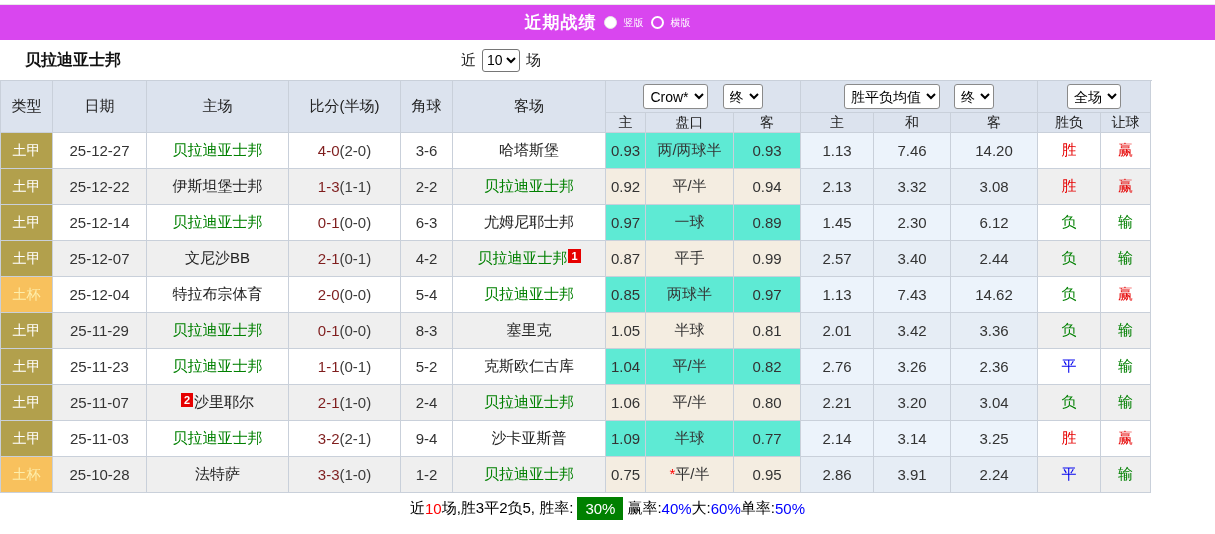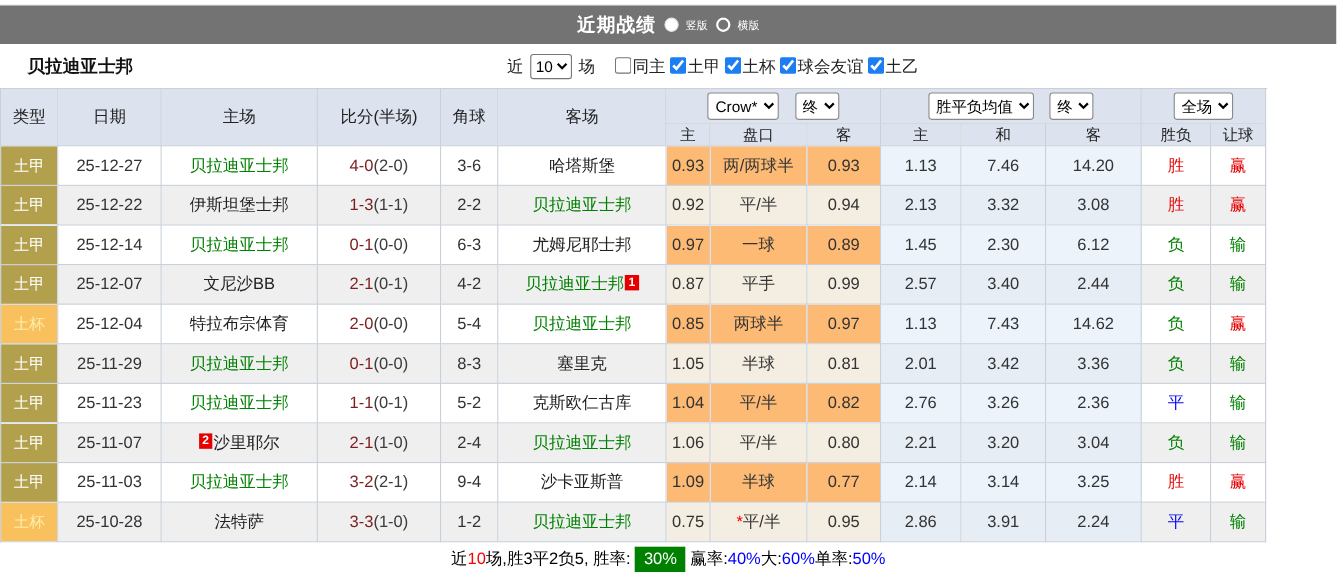--- a/index.html
+++ b/index.html
@@ -1,39 +1,39 @@
 <!DOCTYPE html>
 <html><head>
 <meta charset="utf-8">
 <style>
   * { margin:0; padding:0; box-sizing:border-box; }
   html,body { width:1215px; height:534px; background:#fff;
     font-family:"Liberation Sans","DejaVu Sans",sans-serif; color:#222; }
   .top-strip { height:5px; background:#fff; border-bottom:1px solid #e8e8e8; }
-  .topbar { height:35px; background:#737373; display:flex; align-items:center; justify-content:center; gap:7px; }
+  .topbar { height:35px; background:#d946ef; display:flex; align-items:center; justify-content:center; gap:7px; }
   .topbar .title { color:#fff; font-weight:bold; font-size:17px; letter-spacing:1px; }
   .radio { display:inline-block; width:13px; height:13px; border-radius:50%; vertical-align:middle; cursor:pointer; }
   .radio.sel { background:#fff; border:1px solid #e6e6e6; }
   .radio.unsel { background:transparent; border:2.5px solid #fff; }
   .topbar .rlabel { color:#fff; font-size:10px; }
   .filterbar { height:40px; display:flex; align-items:center; background:#fff; font-size:15px; }
   .team { margin-left:25px; font-weight:bold; font-size:16px; color:#111; }
   .filters { margin-left:340px; display:flex; align-items:center; gap:3px; white-space:nowrap; }
   .filters select { font-size:14px; height:23px; border:1px solid #767676; border-radius:3px; background:#fff; margin:0 3px; }
   .filters input[type=checkbox] { width:15px; height:15px; accent-color:#1c7ef2; margin:0 1px 0 4px; vertical-align:-2px; }
   .filters .gap { width:8px; }
   table { width:1084px; border-collapse:collapse; table-layout:fixed; font-size:15px; }
   th,td { border:1px solid #c9d0da; text-align:center; padding:0; white-space:nowrap; overflow:hidden; }
   thead th { background:#dce3ee; font-weight:normal; color:#222; }
   thead tr.r1 th { height:32px; font-size:15px; }
   thead tr.r2 th { height:20px; font-size:14px; }
   thead select { font-size:14px; height:25px; border:1px solid #8a8a8a; border-radius:3px; background:#fff; margin:0 5px; padding:1px 2px; }
   tbody td { height:36px; }
   tbody tr:nth-child(even) td { background:#efefef; }
-  td.c-odds { background:#fdba74; } tbody tr:nth-child(even) td.c-odds { background:#f4ede1; }
+  td.c-odds { background:#5eead4; } tbody tr:nth-child(even) td.c-odds { background:#f4ede1; }
   td.c-avg { background:#ecf3fb; } tbody tr:nth-child(even) td.c-avg { background:#e6edf5; }
   td.type-league { background:#b2a04c !important; color:#fff; font-size:14px; }
   td.type-cup { background:#f8c15d !important; color:#feeeab; font-size:14px; }
   .self-team { color:#008000; }
   .sc { color:#7f1d1d; } .half { color:#3c3c3c; }
   .res-r { color:#e60000; } .res-g { color:#008000; } .res-b { color:#0000ee; }
   .star { color:#f00; }
   .badge { display:inline-block; background:#e60000; color:#fff; font-size:11px; font-weight:bold;
            line-height:14px; padding:0 3px; vertical-align:3px; }
   .badge.lft { margin-right:1px; } .badge.rgt { margin-left:1px; }
@@ -55,21 +55,20 @@
   <span class="rlabel">横版</span>
 </div>
 
 <div class="filterbar">
   <span class="team">贝拉迪亚士邦</span>
   <span class="filters">
     <span>近</span>
     <select id="cnt-sel"><option>10</option></select>
     <span>场</span>
     <span class="gap"></span>
-    <span id="cb-wrap"><input type="checkbox" style=""><span>同主</span><input type="checkbox" checked="" style=""><span>土甲</span><input type="checkbox" checked="" style=""><span>土杯</span><input type="checkbox" checked="" style=""><span>球会友谊</span><input type="checkbox" checked="" style=""><span>土乙</span></span>
   </span>
 </div>
 
 <table>
   <colgroup>
     <col style="width:52px">
       <col style="width:94px">
       <col style="width:142px">
     <col style="width:112px">
       <col style="width:52px">

